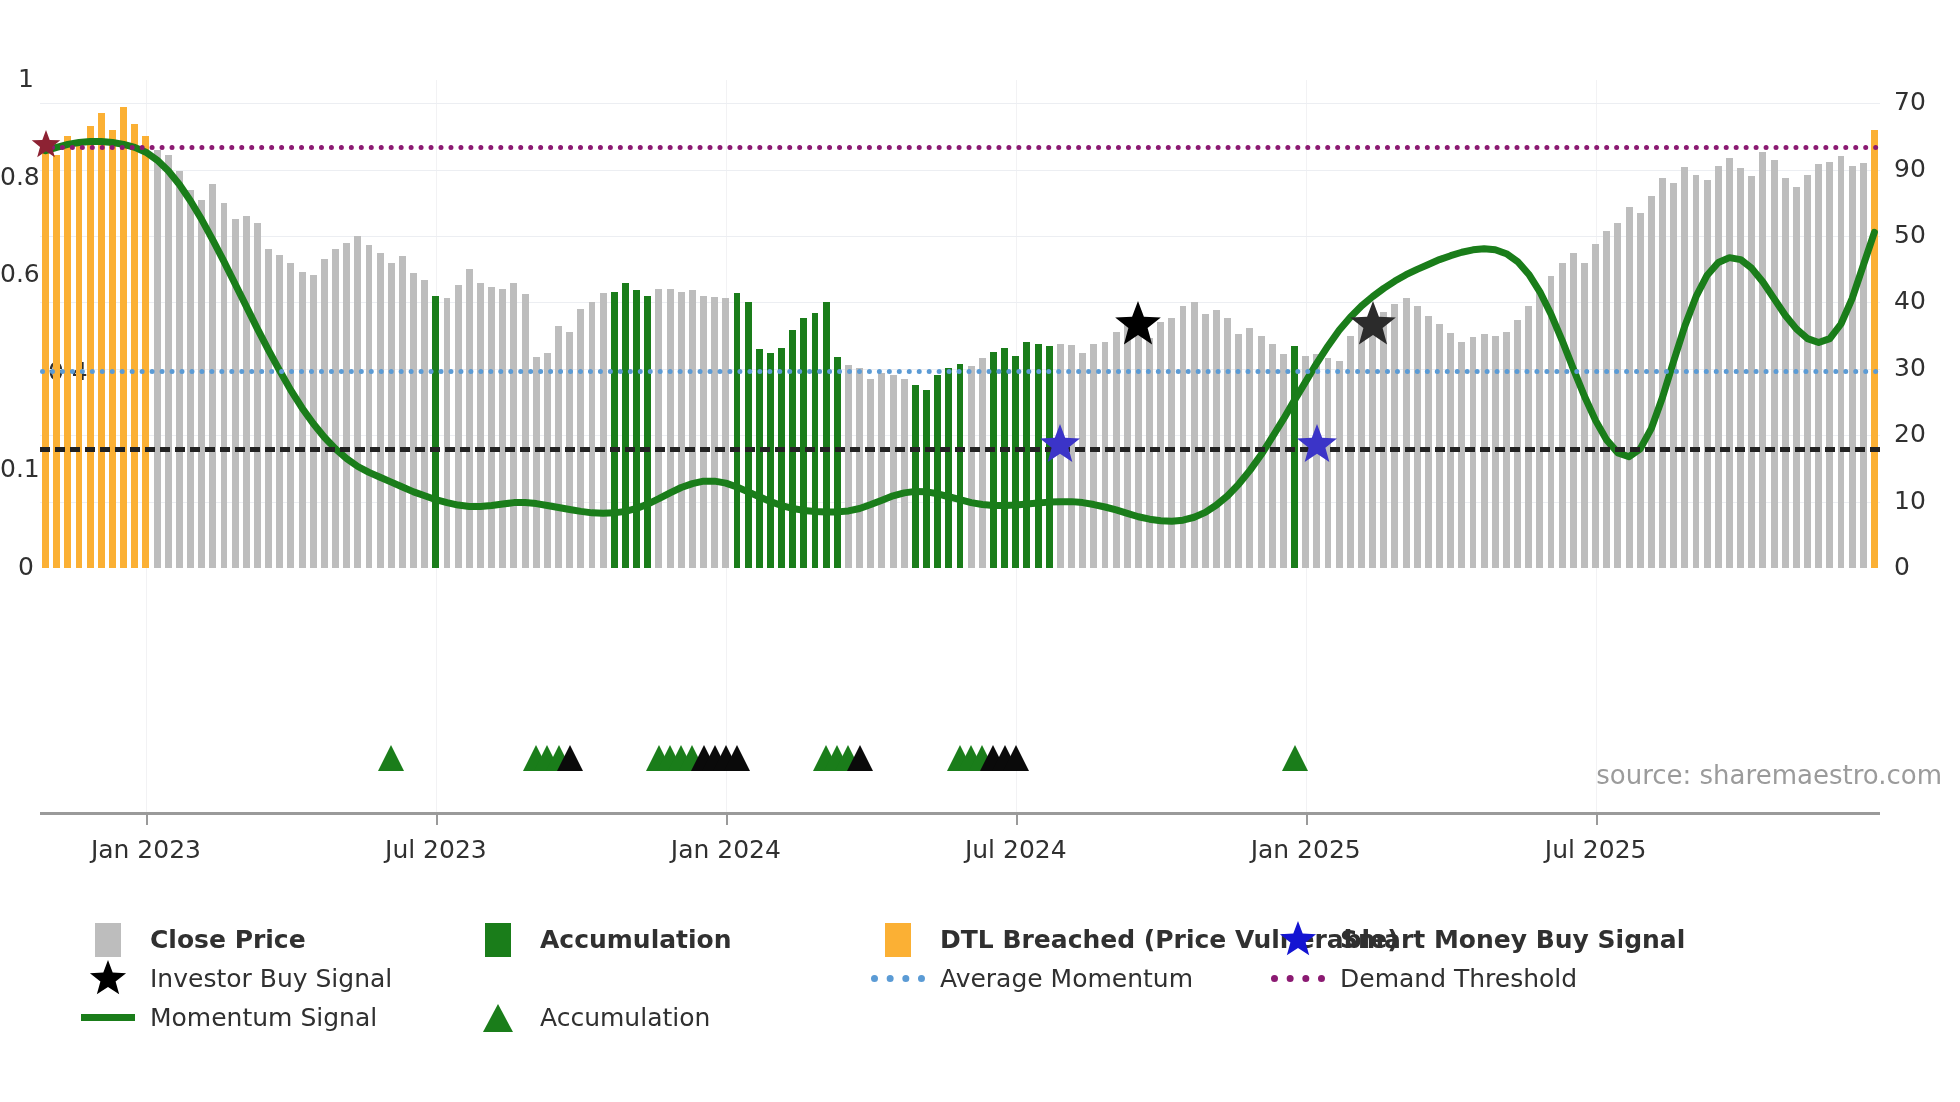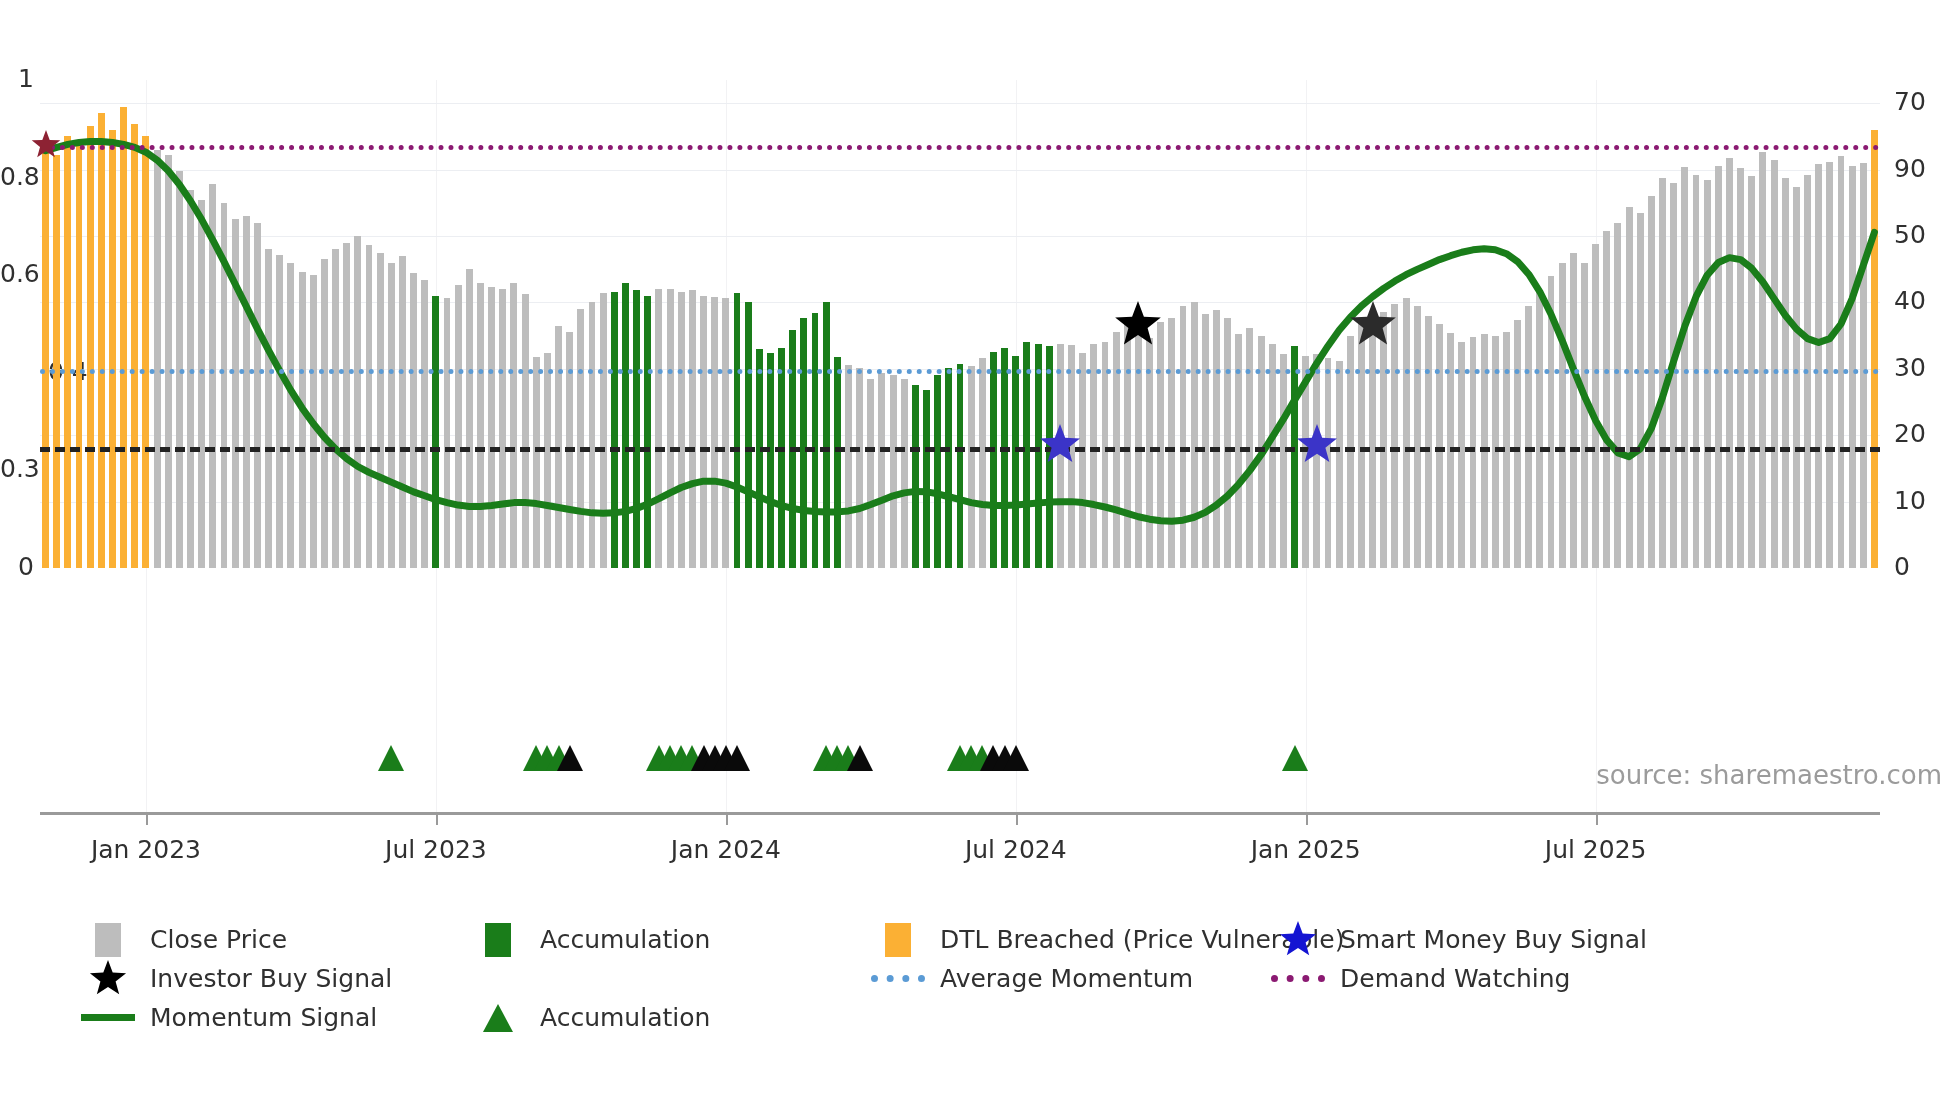--- a/index.html
+++ b/index.html
@@ -68,21 +68,21 @@
       <div class="vsep" style="left: 145.939px;"></div>
       <div class="vsep" style="left: 435.879px;"></div>
       <div class="vsep" style="left: 725.818px;"></div>
       <div class="vsep" style="left: 1015.76px;"></div>
       <div class="vsep" style="left: 1305.7px;"></div>
       <div class="vsep" style="left: 1595.64px;"></div>
     </div>
 
   <div id="left-ticks">
       <div class="ytick-l" style="left: 0px; top: 552px;">0</div>
-      <div class="ytick-l" style="left: 0px; top: 454.4px;">0.3</div>
+      <div class="ytick-l" style="left: 0px; top: 454.4px;">0.1</div>
       <div class="ytick-l" style="left: 0px; top: 356.8px; padding-left: 48px;">0.4</div>
       <div class="ytick-l" style="left: 0px; top: 259.2px;">0.6</div>
       <div class="ytick-l" style="left: 0px; top: 161.6px;">0.8</div>
       <div class="ytick-l" style="left: 0px; top: 64px;">1</div>
     </div>
 
   <div id="right-ticks">
       <div class="ytick-r" style="left: 1894px; top: 552px;">0</div>
       <div class="ytick-r" style="left: 1894px; top: 485.605px;">10</div>
       <div class="ytick-r" style="left: 1894px; top: 419.211px;">20</div>
@@ -338,21 +338,21 @@
       <div class="xlabel" style="left: 725.818px;">Jan 2024</div>
       <div class="xtick" style="left: 1015.76px;"></div>
       <div class="xlabel" style="left: 1015.76px;">Jul 2024</div>
       <div class="xtick" style="left: 1305.7px;"></div>
       <div class="xlabel" style="left: 1305.7px;">Jan 2025</div>
       <div class="xtick" style="left: 1595.64px;"></div>
       <div class="xlabel" style="left: 1595.64px;">Jul 2025</div>
     </div>
 
   <div class="legend" id="legend">
-      <div class="legend-row" style="position: relative;">
+      <div class="legend-row" style="position: relative; font-weight: bold;">
         <div class="legend-item" style="position: absolute; left: 0px; top: 0px; height: 39px;">
           <div class="swatch">
             <div class="sw-rect" style="background:#bdbdbd"></div>
           </div>
           <span class="lgl">Close Price</span>
         </div>
         <div class="legend-item" style="position: absolute; left: 390px; top: 0px; height: 39px;">
           <div class="swatch">
             <div class="sw-rect" style="background:#1a7d1a"></div>
           </div>
@@ -385,21 +385,21 @@
         <div class="legend-item" style="position: absolute; left: 790px; top: 0px; height: 39px; align-items: center;">
           <div class="swatch">
             <div class="sw-dot" style="border-top-color:#5b9bd5"></div>
           </div>
           <span class="lgl">Average Momentum</span>
         </div>
         <div class="legend-item" style="position: absolute; left: 1190px; top: 0px; height: 39px;">
           <div class="swatch">
             <div class="sw-dot" style="border-top-color:#8b1a72"></div>
           </div>
-          <span class="lgl">Demand Watching</span>
+          <span class="lgl">Demand Threshold</span>
         </div>
       </div>
       <div class="legend-row" style="position: relative;">
         <div class="legend-item" style="position: absolute; left: 0px; top: 0px; height: 39px;">
           <div class="swatch">
             <div class="sw-line" style="background:#1a7d1a"></div>
           </div>
           <span class="lgl">Momentum Signal</span>
         </div>
         <div class="legend-item" style="position: absolute; left: 390px; top: 0px; height: 39px;">

